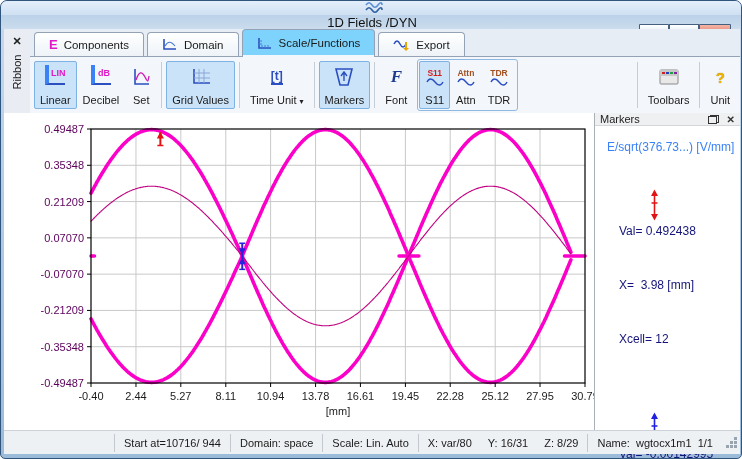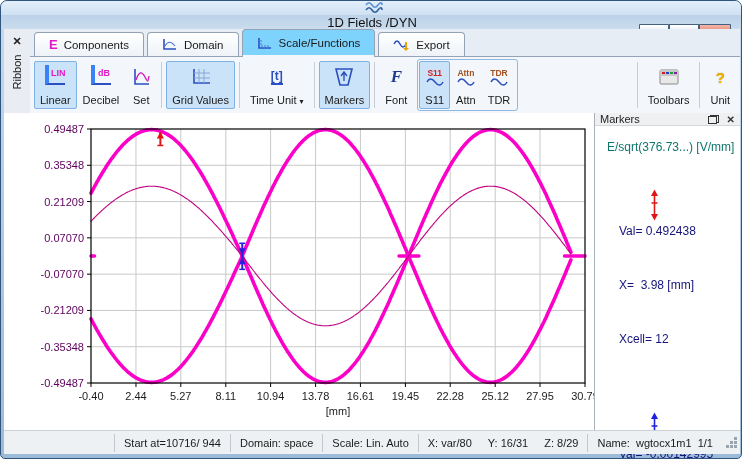--- a/index.html
+++ b/index.html
@@ -54,21 +54,21 @@
   .plot-area{width:590px;height:317px;background:#fff;}
   svg text{font-family:"Liberation Sans",sans-serif;}
   .mpanel{width:146px;height:317px;background:#fff;border-left:1px solid #a9b0b8;display:flex;flex-direction:column;}
   .mpanel-header{height:19px;background:#eef0f2;border-bottom:1px solid #d4d7da;display:flex;align-items:center;
     padding:0 5px;font-size:11px;color:#222;}
   .mp-float{margin-left:auto;width:11px;height:9px;position:relative;}
   .mp-float::before{content:"";position:absolute;right:0;top:0;width:7px;height:6px;border:1px solid #333;}
   .mp-float::after{content:"";position:absolute;left:0;bottom:0;width:7px;height:6px;border:1px solid #333;background:#eef0f2;}
   .mp-x{margin-left:8px;font-size:10px;font-weight:bold;color:#333;}
   .mpanel-body{font-size:12px;color:#14147a;padding:10px 4px 0 9px;line-height:18px;}
-  .sig{color:#0f766e;margin:2px 0 12px 3px;}
+  .sig{color:#3b82f6;margin:2px 0 12px 3px;}
   .mblock{position:relative;padding-left:15px;margin-bottom:7px;white-space:pre;}
   .mglyph{position:absolute;left:-1px;top:3px;}
   .pline{white-space:pre;}
   
   .statusbar{position:absolute;left:0;top:401px;width:736px;height:24px;background:#eef1f4;border-top:1px solid #cdd2d8;
     display:flex;align-items:center;font-size:11px;color:#1a1a1a;}
   .sspacer{flex:1;}
   .scell{border-left:1px solid #c3c8ce;height:18px;display:flex;align-items:center;padding:0 9px;white-space:pre;}
   .xyz span{white-space:pre;}
   .xyz .gap{display:inline-block;width:16px;}

